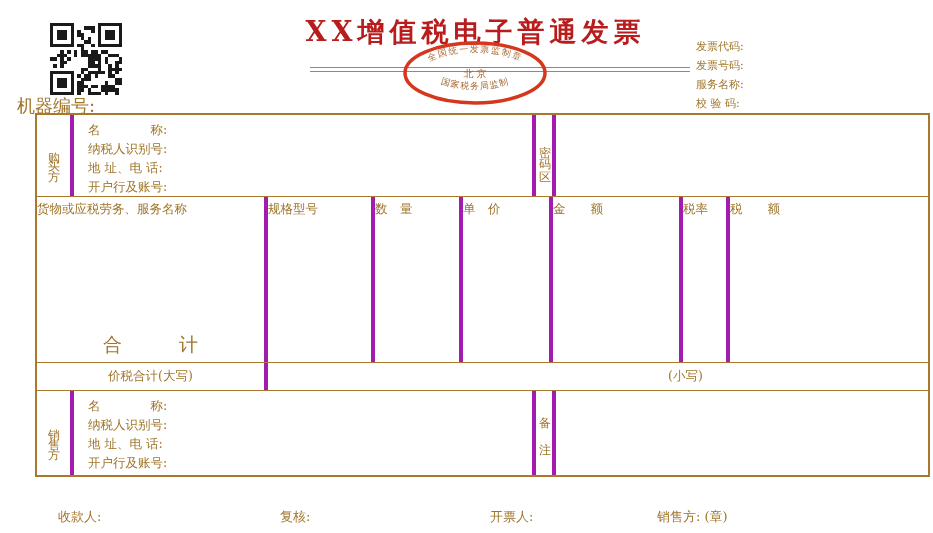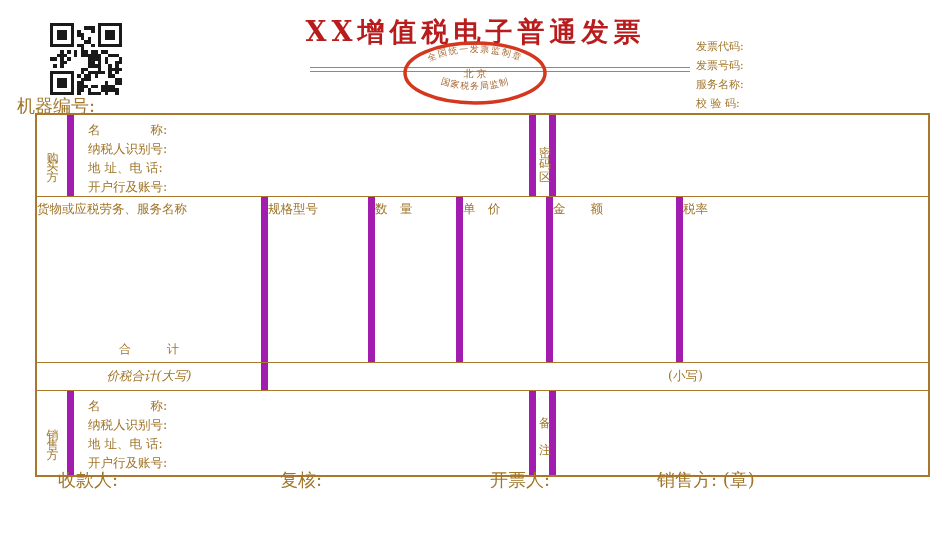--- a/index.html
+++ b/index.html
@@ -20,21 +20,21 @@
   .machine { position:absolute; left:17px; top:94px; font-size:18px; }
   .info { position:absolute; left:696px; top:37px; font-size:11px; line-height:19px; }
   .info div { height:19px; }
 
   .tbl {
     position:absolute; left:35px; top:113px; width:895px; height:364px;
     border:2px solid #a9782c; box-sizing:border-box; display:flex; flex-direction:column;
   }
   .row { display:flex; border-bottom:1px solid #a9782c; box-sizing:border-box; }
   .row:last-child { border-bottom:none; }
-  .cell { border-right:7px solid #a21caf; box-sizing:border-box; position:relative; }
+  .cell { border-right:4px solid #a21caf; box-sizing:border-box; position:relative; }
   .cell:last-child { border-right:none; }
 
   .row-buyer { height:82px; }
   .row-goods { height:166px; }
   .row-total { height:28px; }
   .row-seller { flex:1; }
 
   .w-side { width:37px; display:flex; }
   .w-fields { width:462px; }
   .w-pwlab { width:20px; display:flex; }
@@ -46,25 +46,25 @@
   .t0 { width:231px; }
   .t1 { flex:1; }
 
   .vlabel { writing-mode:vertical-rl; text-orientation:upright; font-size:12px; margin:auto; }
   .sp9  { letter-spacing:9px; }
   .sp13 { letter-spacing:13px; }
   .sp26 { letter-spacing:26px; }
 
   .fields { padding:5px 0 0 14px; font-size:12.5px; line-height:19px; }
   .colhead { text-align:left; padding-top:4px; font-size:12.5px; }
-  .sum { position:absolute; bottom:4px; left:0; width:100%; text-align:center; font-size:12px; }
-  .words { text-align:center; line-height:26px; font-size:12.5px;font-style:italic; }
+  .sum { position:absolute; bottom:4px; left:0; width:100%; text-align:center; font-size:19px; }
+  .words { text-align:center; line-height:26px; font-size:12.5px; }
   .figures { padding-left:400px; line-height:26px; font-size:12.5px; }
 
-  .foot span { position:absolute; top:468px; font-size:18px; }
+  .foot span { position:absolute; top:508px; font-size:13px; }
   .f-payee  { left:58px; }
   .f-review { left:280px; }
   .f-issuer { left:490px; }
   .f-seller { left:657px; }
 </style>
 </head>
 <body>
 
 <div class="page">
 
@@ -347,20 +347,23 @@
       </div>
       <div class="cell g4">
         <div class="colhead">单　价</div>
       </div>
       <div class="cell g5">
         <div class="colhead">金　　额</div>
       </div>
       <div class="cell g6">
         <div class="colhead">税率</div>
       </div>
+      <div class="cell g7">
+        <div class="colhead">税　　额</div>
+      </div>
     </div>
 
     <div class="row row-total">
       <div class="cell t0 words">价税合计(大写)</div>
       <div class="cell t1 figures">(小写)</div>
     </div>
 
     <div class="row row-seller">
       <div class="cell w-side">
         <span class="vlabel sp9">销售方</span>

